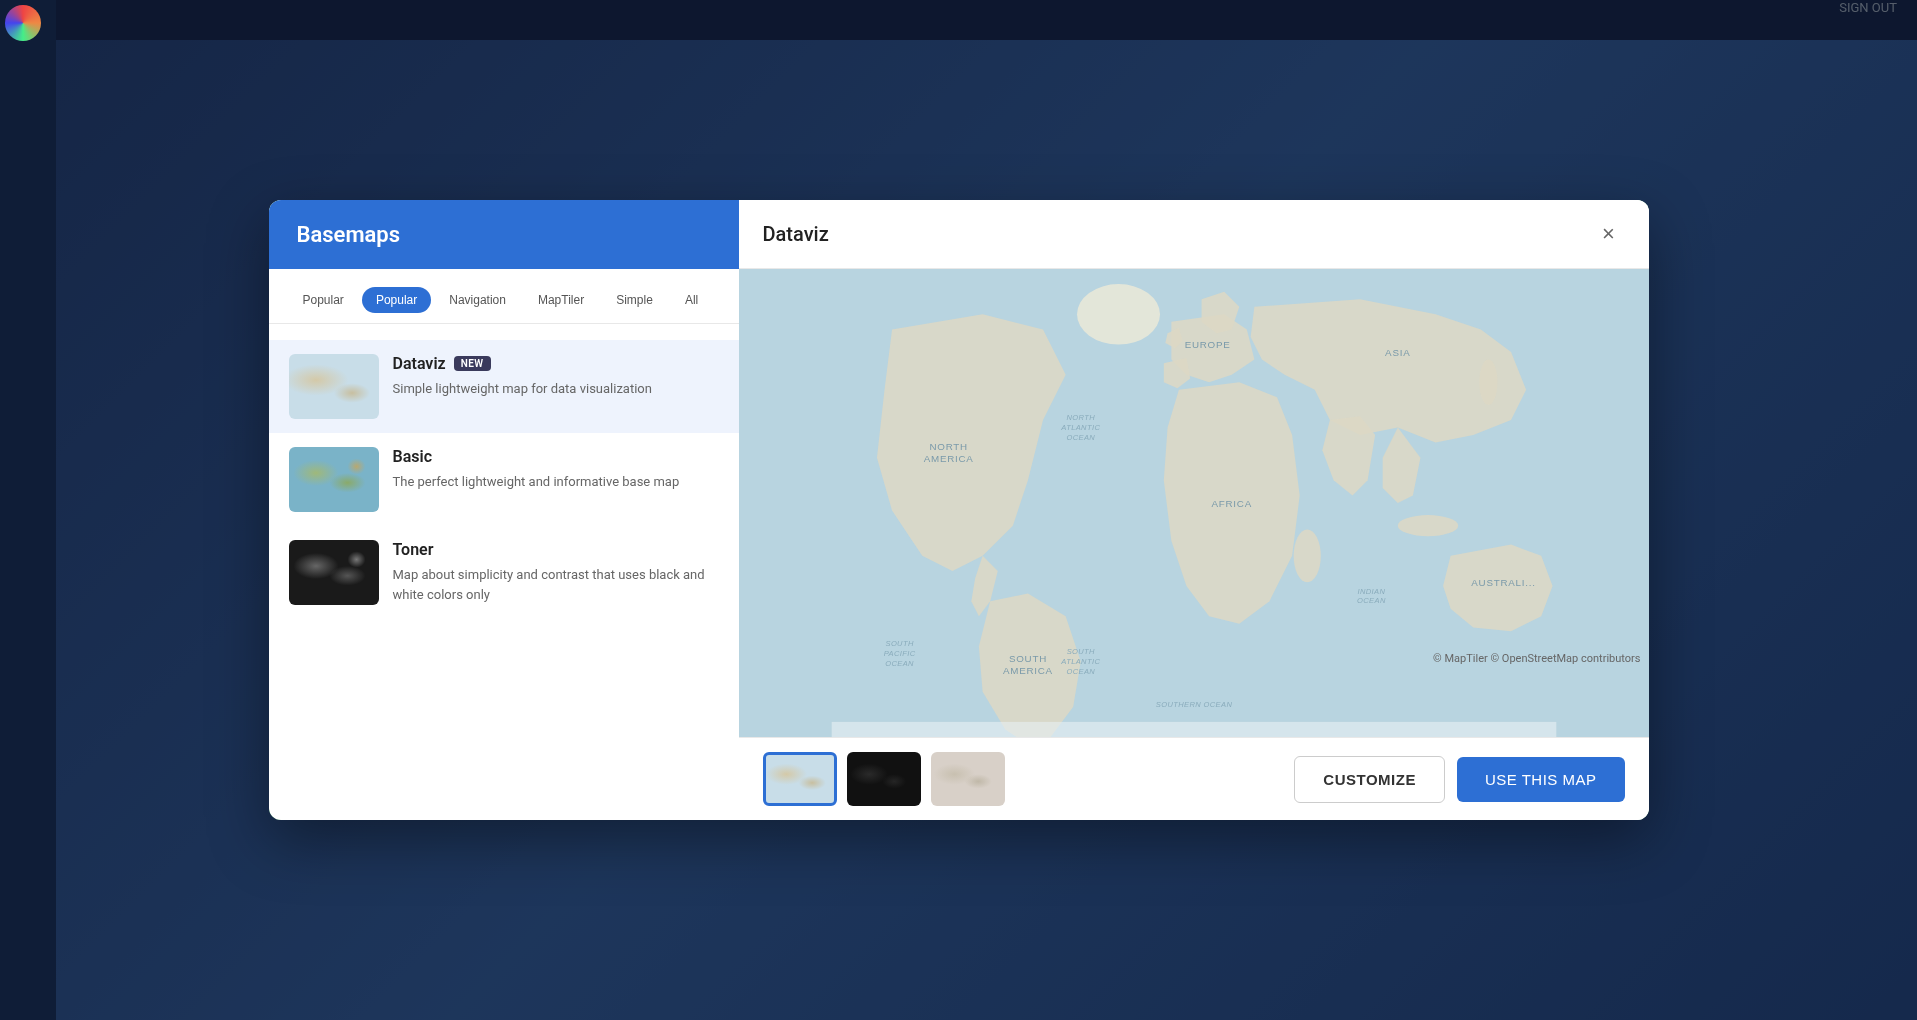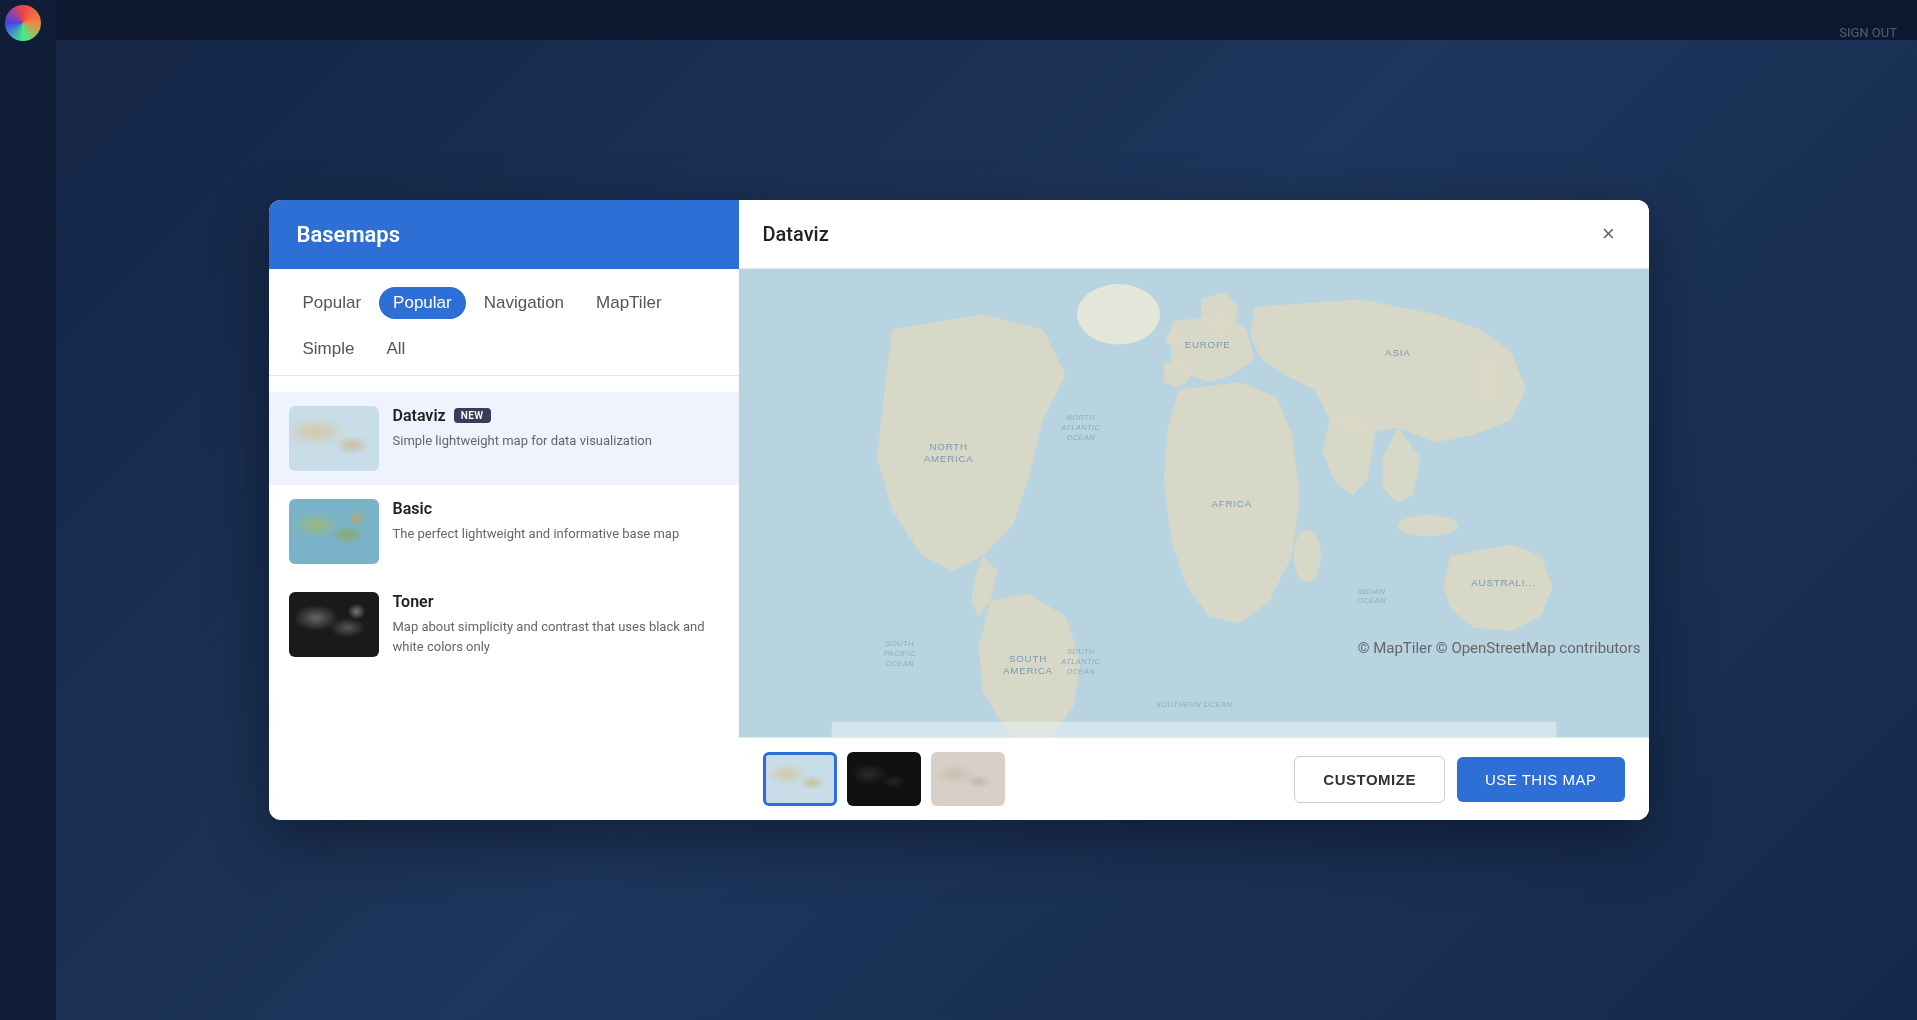--- a/index.html
+++ b/index.html
@@ -65,21 +65,21 @@
       padding: 18px 20px 0;
       border-bottom: 1px solid #e8e8e8;
       display: flex;
       gap: 4px;
       flex-wrap: wrap;
     }
 
     .tab {
       padding: 6px 14px;
       border-radius: 20px;
-      font-size: 17px;
+      font-size: 12px;
       cursor: pointer;
       border: none;
       background: transparent;
       color: #555;
       font-weight: 500;
       margin-bottom: 10px;
     }
 
     .tab.active {
       background: #2d6fd4;
@@ -338,23 +338,23 @@
       font-size: 15px;
       font-weight: 400;
       color: #fff;
       cursor: pointer;
       letter-spacing: 0.5px;
       text-transform: uppercase;
     }
 
     .attribution {
       position: absolute;
-      bottom: 80px;
+      bottom: 72px;
       right: 8px;
-      font-size: 15px;
+      font-size: 11px;
       color: #666;
       z-index: 5;
     }
 
     
     .app-sidebar {
       position: absolute;
       left: 0;
       top: 0;
       width: 56px;
@@ -363,21 +363,21 @@
     }
 
     .app-topbar {
       position: absolute;
       top: 0;
       left: 0;
       right: 0;
       height: 40px;
       background: #1a2f5e;
       display: flex;
-      align-items: flex-end;
+      align-items: flex-start;
       justify-content: flex-end;
       padding-right: 20px;
     }
 
     .sign-out-text {
       color: #aabbd4;
       font-size: 13px;
     }
 
     

